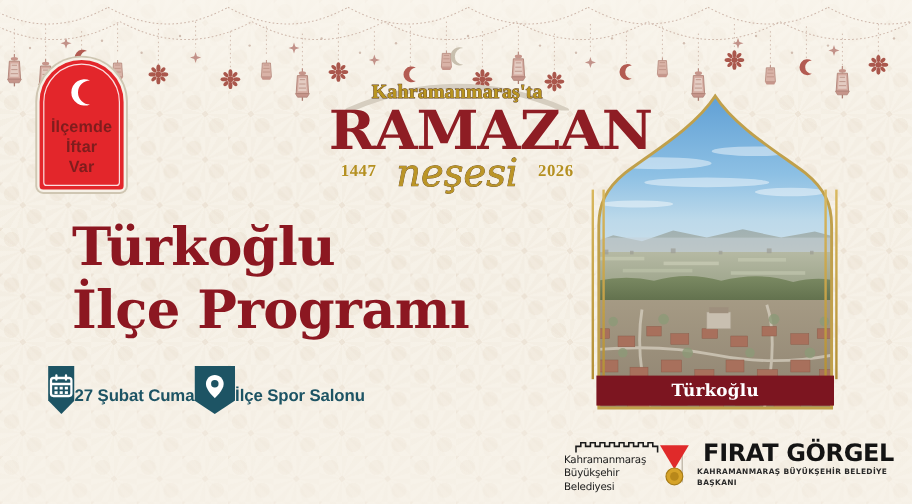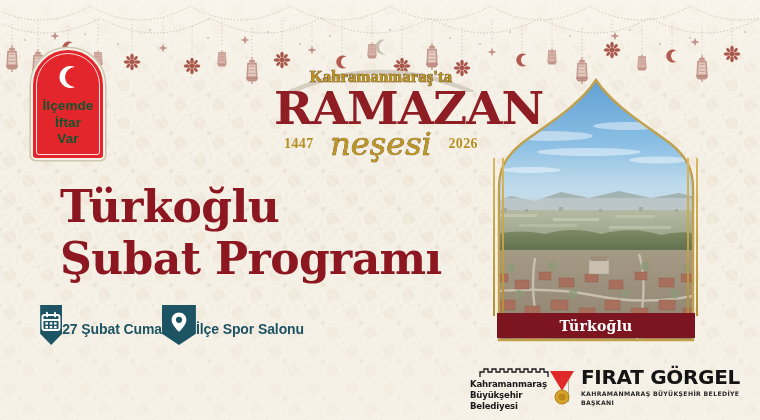--- a/index.html
+++ b/index.html
@@ -56,21 +56,21 @@
     border-radius:32px 32px 3px 3px;
     pointer-events:none;
   }
   .badge-arch .crescent {
     position:absolute; left:0; right:0; top:17px;
     display:flex; justify-content:center;
   }
   .badge-arch .badge-text {
     position:absolute; left:0; right:0; top:50px;
     text-align:center;
-    color:#14532d;
+    color:#7f1d1d;
     font-weight:bold;
     font-size:13.5px;
     line-height:16.5px;
     letter-spacing:.1px;
   }
   .badge-text span { display:block; }
 
   
   .ramazan-logo {
     position:absolute; left:278px; top:36px;
@@ -177,30 +177,30 @@
   .pillar.p3 { left:687px; }
   .pillar.p4 { left:696px; }
 
   
   .footer { position:absolute; left:470px; top:363px; width:280px; height:48px; display:flex; align-items:center; }
   .muni-logo { position:relative; width:108px; height:44px; }
   .muni-wall { position:absolute; left:9px; top:3px; width:72px; height:10px; }
   .muni-name {
     position:absolute; left:0; top:14px; width:90px;
     font-family:"DejaVu Sans", sans-serif;
-    font-weight:bold; font-size:8.6px; line-height:11px;
+    font-weight:normal; font-size:8.6px; line-height:11px;
     color:#1a1a1a; text-align:left; letter-spacing:-.2px;
   }
   .muni-medal { position:absolute; left:77px; top:5px; width:30px; height:36px; }
   .footer-divider { width:1px; height:30px; background:#b9b0a0; margin:0 12px 0 4px; }
   .mayor { display:flex; flex-direction:column; justify-content:center; }
   .mayor-name {
     font-family:"DejaVu Sans", sans-serif;
     font-weight:bold; font-size:20px; line-height:21px;
-    color:#141414; letter-spacing:-.3px;
+    color:#141414; letter-spacing:-.3px;text-align:center;
   }
   .mayor-title {
     font-family:"DejaVu Sans", sans-serif;
     font-weight:bold; font-size:6.2px; line-height:9px;
     color:#2a2a2a; letter-spacing:.32px; margin-top:1px;
   }
 </style>
 </head>
 <body>
 
@@ -375,21 +375,21 @@
     </svg>
     <div class="rl-kahra">Kahramanmaraş'ta</div>
     <div class="rl-ramazan">RAMAZAN</div>
     <div class="rl-nesesi">neşesi</div>
     <div class="rl-year left">1447</div>
     <div class="rl-year right">2026</div>
   </div>
 
   <div class="headline">
     <span>Türkoğlu</span>
-    <span class="l2">Şubat Programı</span>
+    <span class="l2">İlçe Programı</span>
   </div>
 
   <div class="info-row">
 
     <div class="info-item date">
       <div class="shield">
         <svg width="22" height="22" viewBox="0 0 22 22">
           <rect x="2.5" y="4" width="17" height="15" rx="2" fill="none" stroke="#ffffff" stroke-width="1.9"></rect>
           <path d="M2.5 9 H19.5" stroke="#ffffff" stroke-width="1.9"></path>
           <path d="M7 1.8 V5.4 M15 1.8 V5.4" stroke="#ffffff" stroke-width="1.9" stroke-linecap="round"></path>

